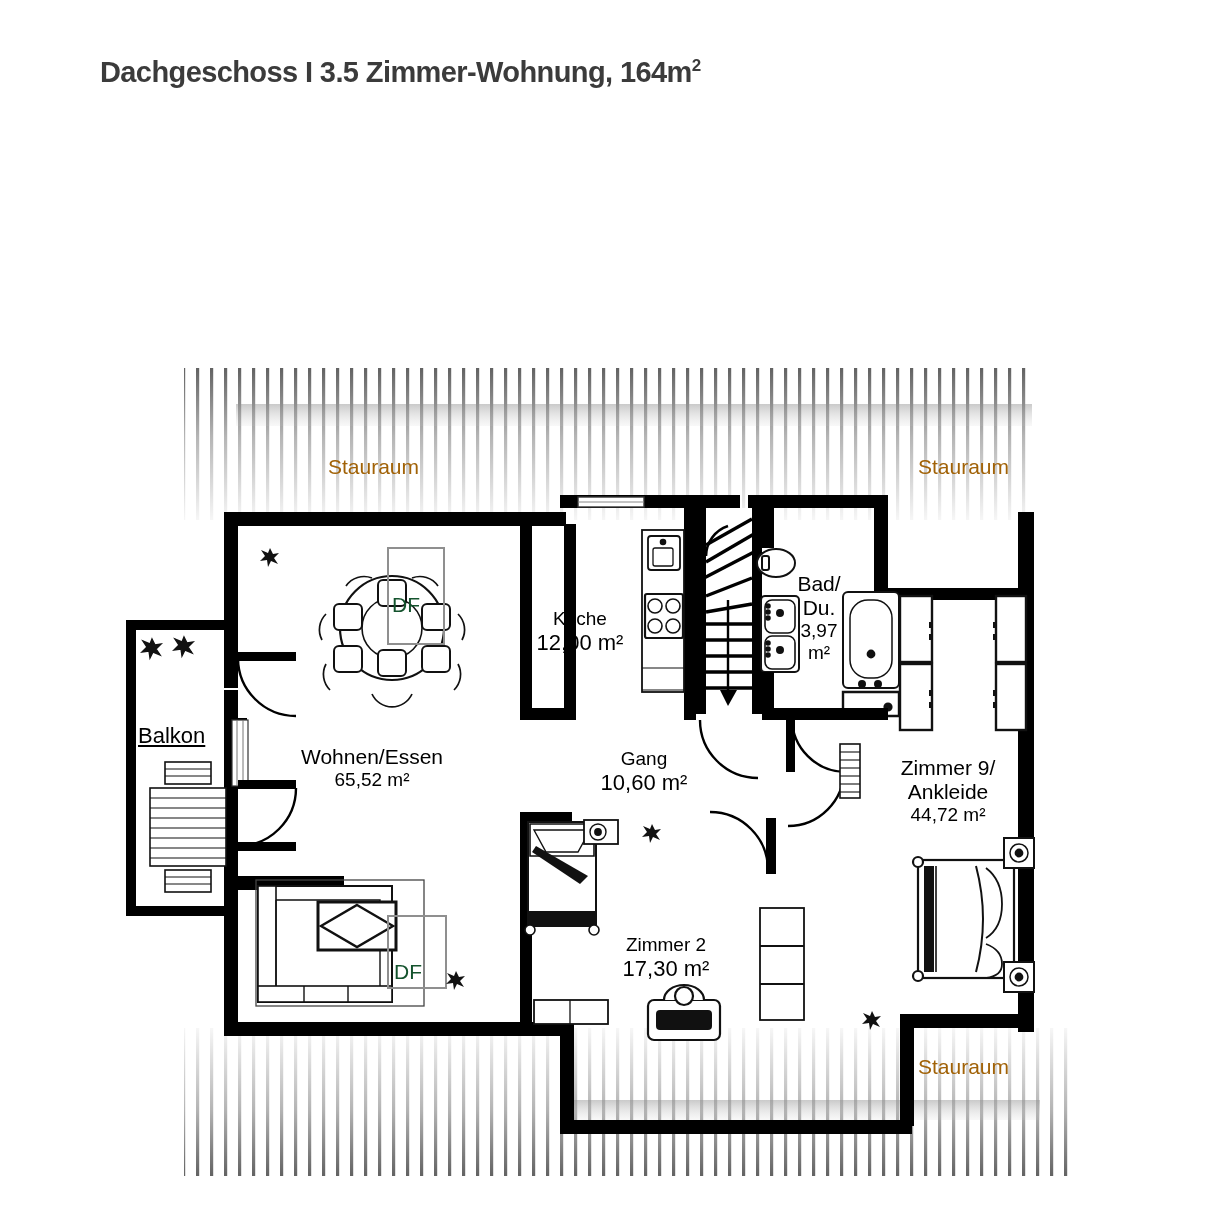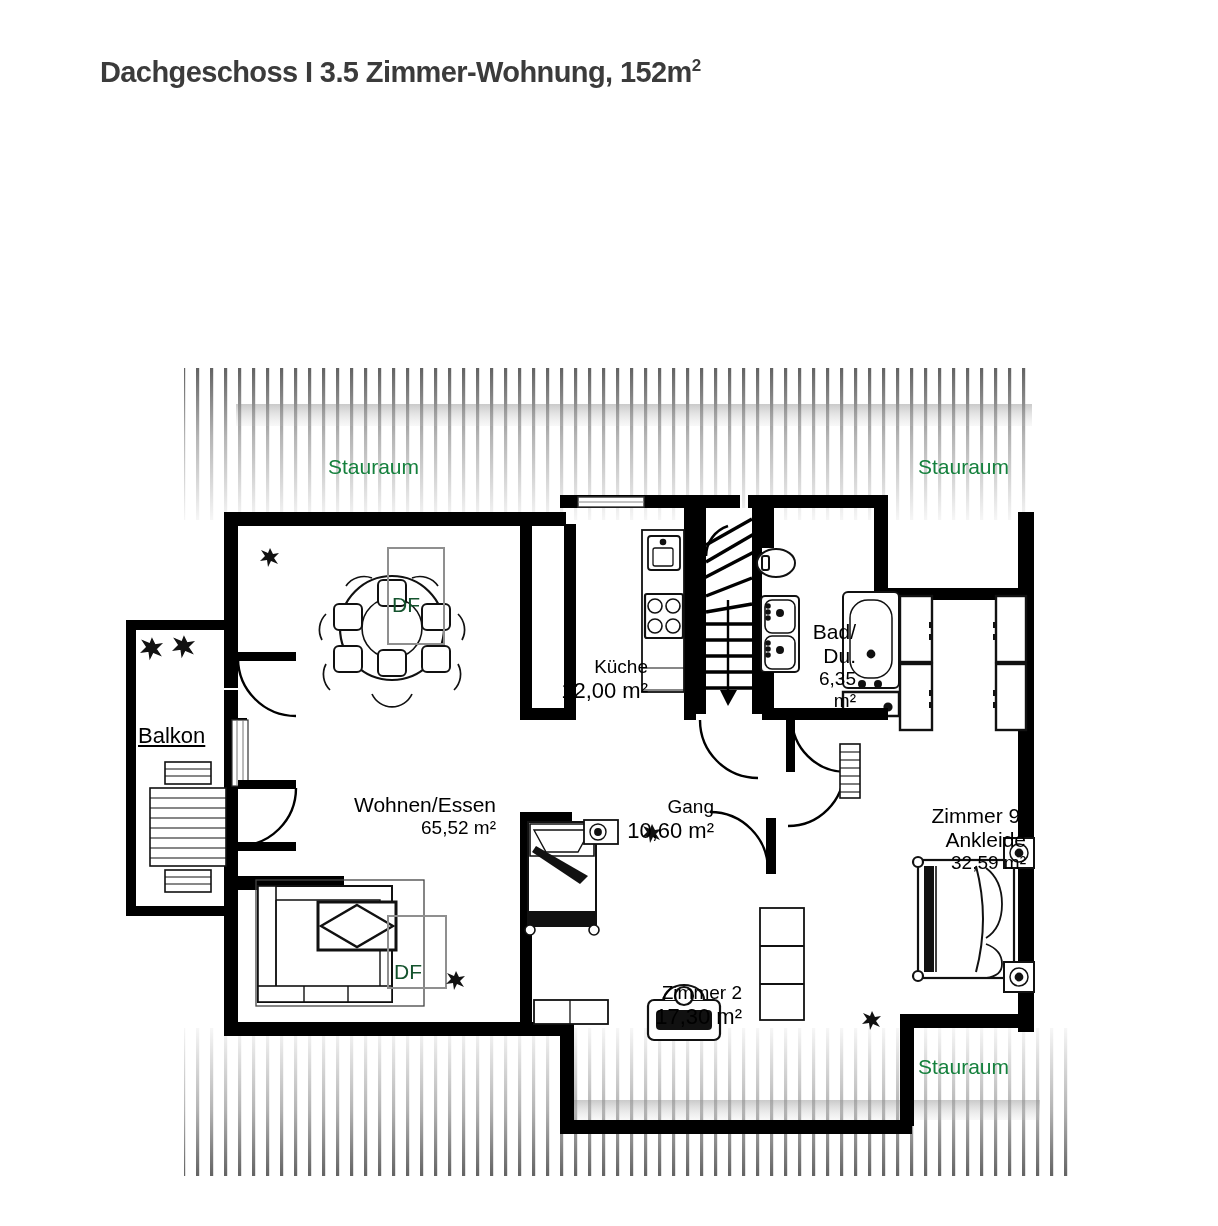--- a/index.html
+++ b/index.html
@@ -10,41 +10,41 @@
     font-family:"Liberation Sans",sans-serif;
     font-size:29px;font-weight:600;color:#3b3b3b;
     letter-spacing:-0.6px;white-space:nowrap;
   }
   #title sup{font-size:17px;vertical-align:super;}
 
   #plan{position:absolute;left:0;top:0;width:1218px;height:1226px;}
   #plan svg{display:block;}
 
   .roomlabel{
-    position:absolute;text-align:right;color:#000;
+    position:absolute;text-align:center;color:#000;
     font-family:"Liberation Sans",sans-serif;
-    line-height:1.14;white-space:nowrap;pointer-events:none;margin-top:48px;
+    line-height:1.14;white-space:nowrap;pointer-events:none;
   }
   .rl-name{font-size:21px;}
   .rl-area{font-size:19px;}
   .rl-small .rl-name{font-size:19px;}
   .rl-small .rl-area{font-size:22px;}
 
   .stauraum{
-    position:absolute;font-size:21px;color:#15803d;
+    position:absolute;font-size:21px;color:#a16207;
     font-family:"Liberation Sans",sans-serif;white-space:nowrap;
   }
   .balkonlbl{position:absolute;font-size:22px;color:#000;white-space:nowrap;text-decoration:underline;}
   .dflbl{position:absolute;font-size:21px;color:#14532d;white-space:nowrap;}
 </style>
 </head>
 <body>
 
 <div id="title">
-  <span>Dachgeschoss I 3.5 Zimmer-Wohnung, 152m</span><sup>2</sup>
+  <span>Dachgeschoss I 3.5 Zimmer-Wohnung, 164m</span><sup>2</sup>
 </div>
 
 <div id="plan">
 <svg width="1218" height="1226" viewBox="0 0 1218 1226" xmlns="http://www.w3.org/2000/svg">
   <defs>
 
     <pattern id="stripes" width="14" height="10" patternUnits="userSpaceOnUse">
       <rect width="14" height="10" fill="#ffffff"></rect>
       <rect x="0" y="0" width="3.2" height="10" fill="#5a5a5a"></rect>
     </pattern>
@@ -426,28 +426,28 @@
 </div>
 
 <div class="roomlabel rl-small" style="left:590px;top:934px;width:152px;">
   <div class="rl-name">Zimmer 2</div>
   <div class="rl-area">17,30 m²</div>
 </div>
 
 <div class="roomlabel" style="left:782px;top:572px;width:74px;">
   <div class="rl-name">Bad/</div>
   <div class="rl-name">Du.</div>
-  <div class="rl-area">6,35</div>
+  <div class="rl-area">3,97</div>
   <div class="rl-area">m²</div>
 </div>
 
 <div class="roomlabel" style="left:870px;top:756px;width:156px;">
   <div class="rl-name">Zimmer 9/</div>
   <div class="rl-name">Ankleide</div>
-  <div class="rl-area">32,59 m²</div>
+  <div class="rl-area">44,72 m²</div>
 </div>
 
 <div class="balkonlbl" style="left:138px;top:723px;">Balkon</div>
 
 <div class="stauraum" style="left:328px;top:455px;">Stauraum</div>
 <div class="stauraum" style="left:918px;top:455px;">Stauraum</div>
 <div class="stauraum" style="left:918px;top:1055px;">Stauraum</div>
 
 <div class="dflbl" style="left:392px;top:593px;">DF</div>
 <div class="dflbl" style="left:394px;top:960px;">DF</div>

